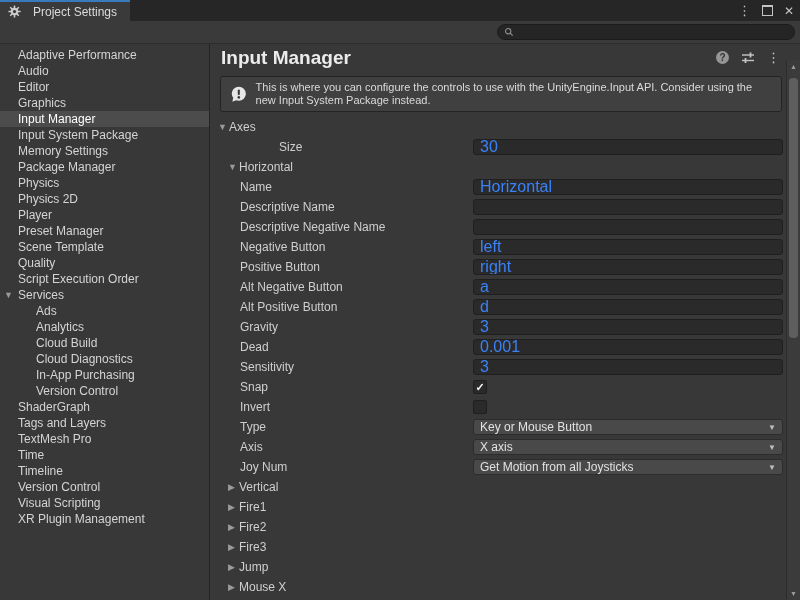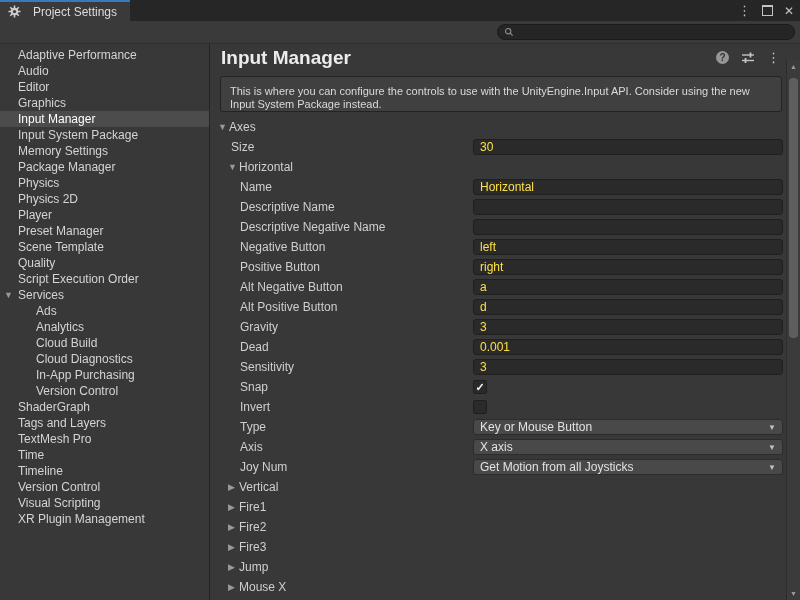--- a/index.html
+++ b/index.html
@@ -45,36 +45,36 @@
   
   .main{position:absolute;top:44px;left:211px;right:0;bottom:0;background:#383838;}
   .main-header{position:absolute;top:0;left:0;right:14px;height:27px;display:flex;align-items:center;}
   .main-title{font-size:19px;font-weight:bold;color:#ececec;padding-left:10px;}
   .hdr-icons{margin-left:auto;display:flex;align-items:center;gap:12px;padding-right:6px;}
   .help-circ{width:13px;height:13px;border-radius:50%;background:#969696;color:#333;
     font-size:10px;font-weight:bold;display:flex;align-items:center;justify-content:center;}
   .infobox{
     position:absolute;left:9px;top:32px;width:562px;height:36px;box-sizing:border-box;
     background:#404040;border:1px solid #232323;border-radius:3px;
-    display:flex;align-items:center;gap:8px;padding:0 9px;flex-direction:column;
+    display:flex;align-items:center;gap:8px;padding:0 9px;
   }
   .infobox .msg{font-size:11px;line-height:13px;color:#dadada;}
   
   .rows{position:absolute;top:73px;left:0;right:14px;}
   .row{position:relative;height:20px;display:flex;align-items:center;}
   .rlabel{display:flex;align-items:center;color:#cfcfcf;white-space:nowrap;}
   .row.ind0 .rlabel{padding-left:7px;}
   .row.ind1 .rlabel{padding-left:17px;}
-  .row.ind1.plain .rlabel{padding-left:20px;}
+  .row.ind1.plain .rlabel{padding-left:20px;margin-left:48px;}
   .row.ind2 .rlabel{padding-left:29px;}
   .arrow{width:11px;font-size:9px;color:#9a9a9a;flex:0 0 auto;}
   .ctrl{position:absolute;left:262px;width:310px;display:flex;align-items:center;}
   .tfield{
     width:100%;height:16px;box-sizing:border-box;background:#2a2a2a;border:1px solid #1f1f1f;
-    border-radius:3px;color:#fde047;font-family:"Liberation Sans",sans-serif;font-size:12px;
+    border-radius:3px;color:#3b82f6;font-family:"Liberation Sans",sans-serif;font-size:16px;
     padding:0 6px;outline:none;
   }
   .cbox{
     width:14px;height:14px;box-sizing:border-box;background:#2a2a2a;border:1px solid #1f1f1f;
     border-radius:2px;color:#f0f0f0;font-size:11px;font-weight:bold;
     display:flex;align-items:center;justify-content:center;line-height:1;
   }
   .dd{
     width:100%;height:16px;box-sizing:border-box;background:#494949;border:1px solid #2c2c2c;
     border-radius:3px;color:#e2e2e2;display:flex;align-items:center;padding:0 6px;cursor:default;

